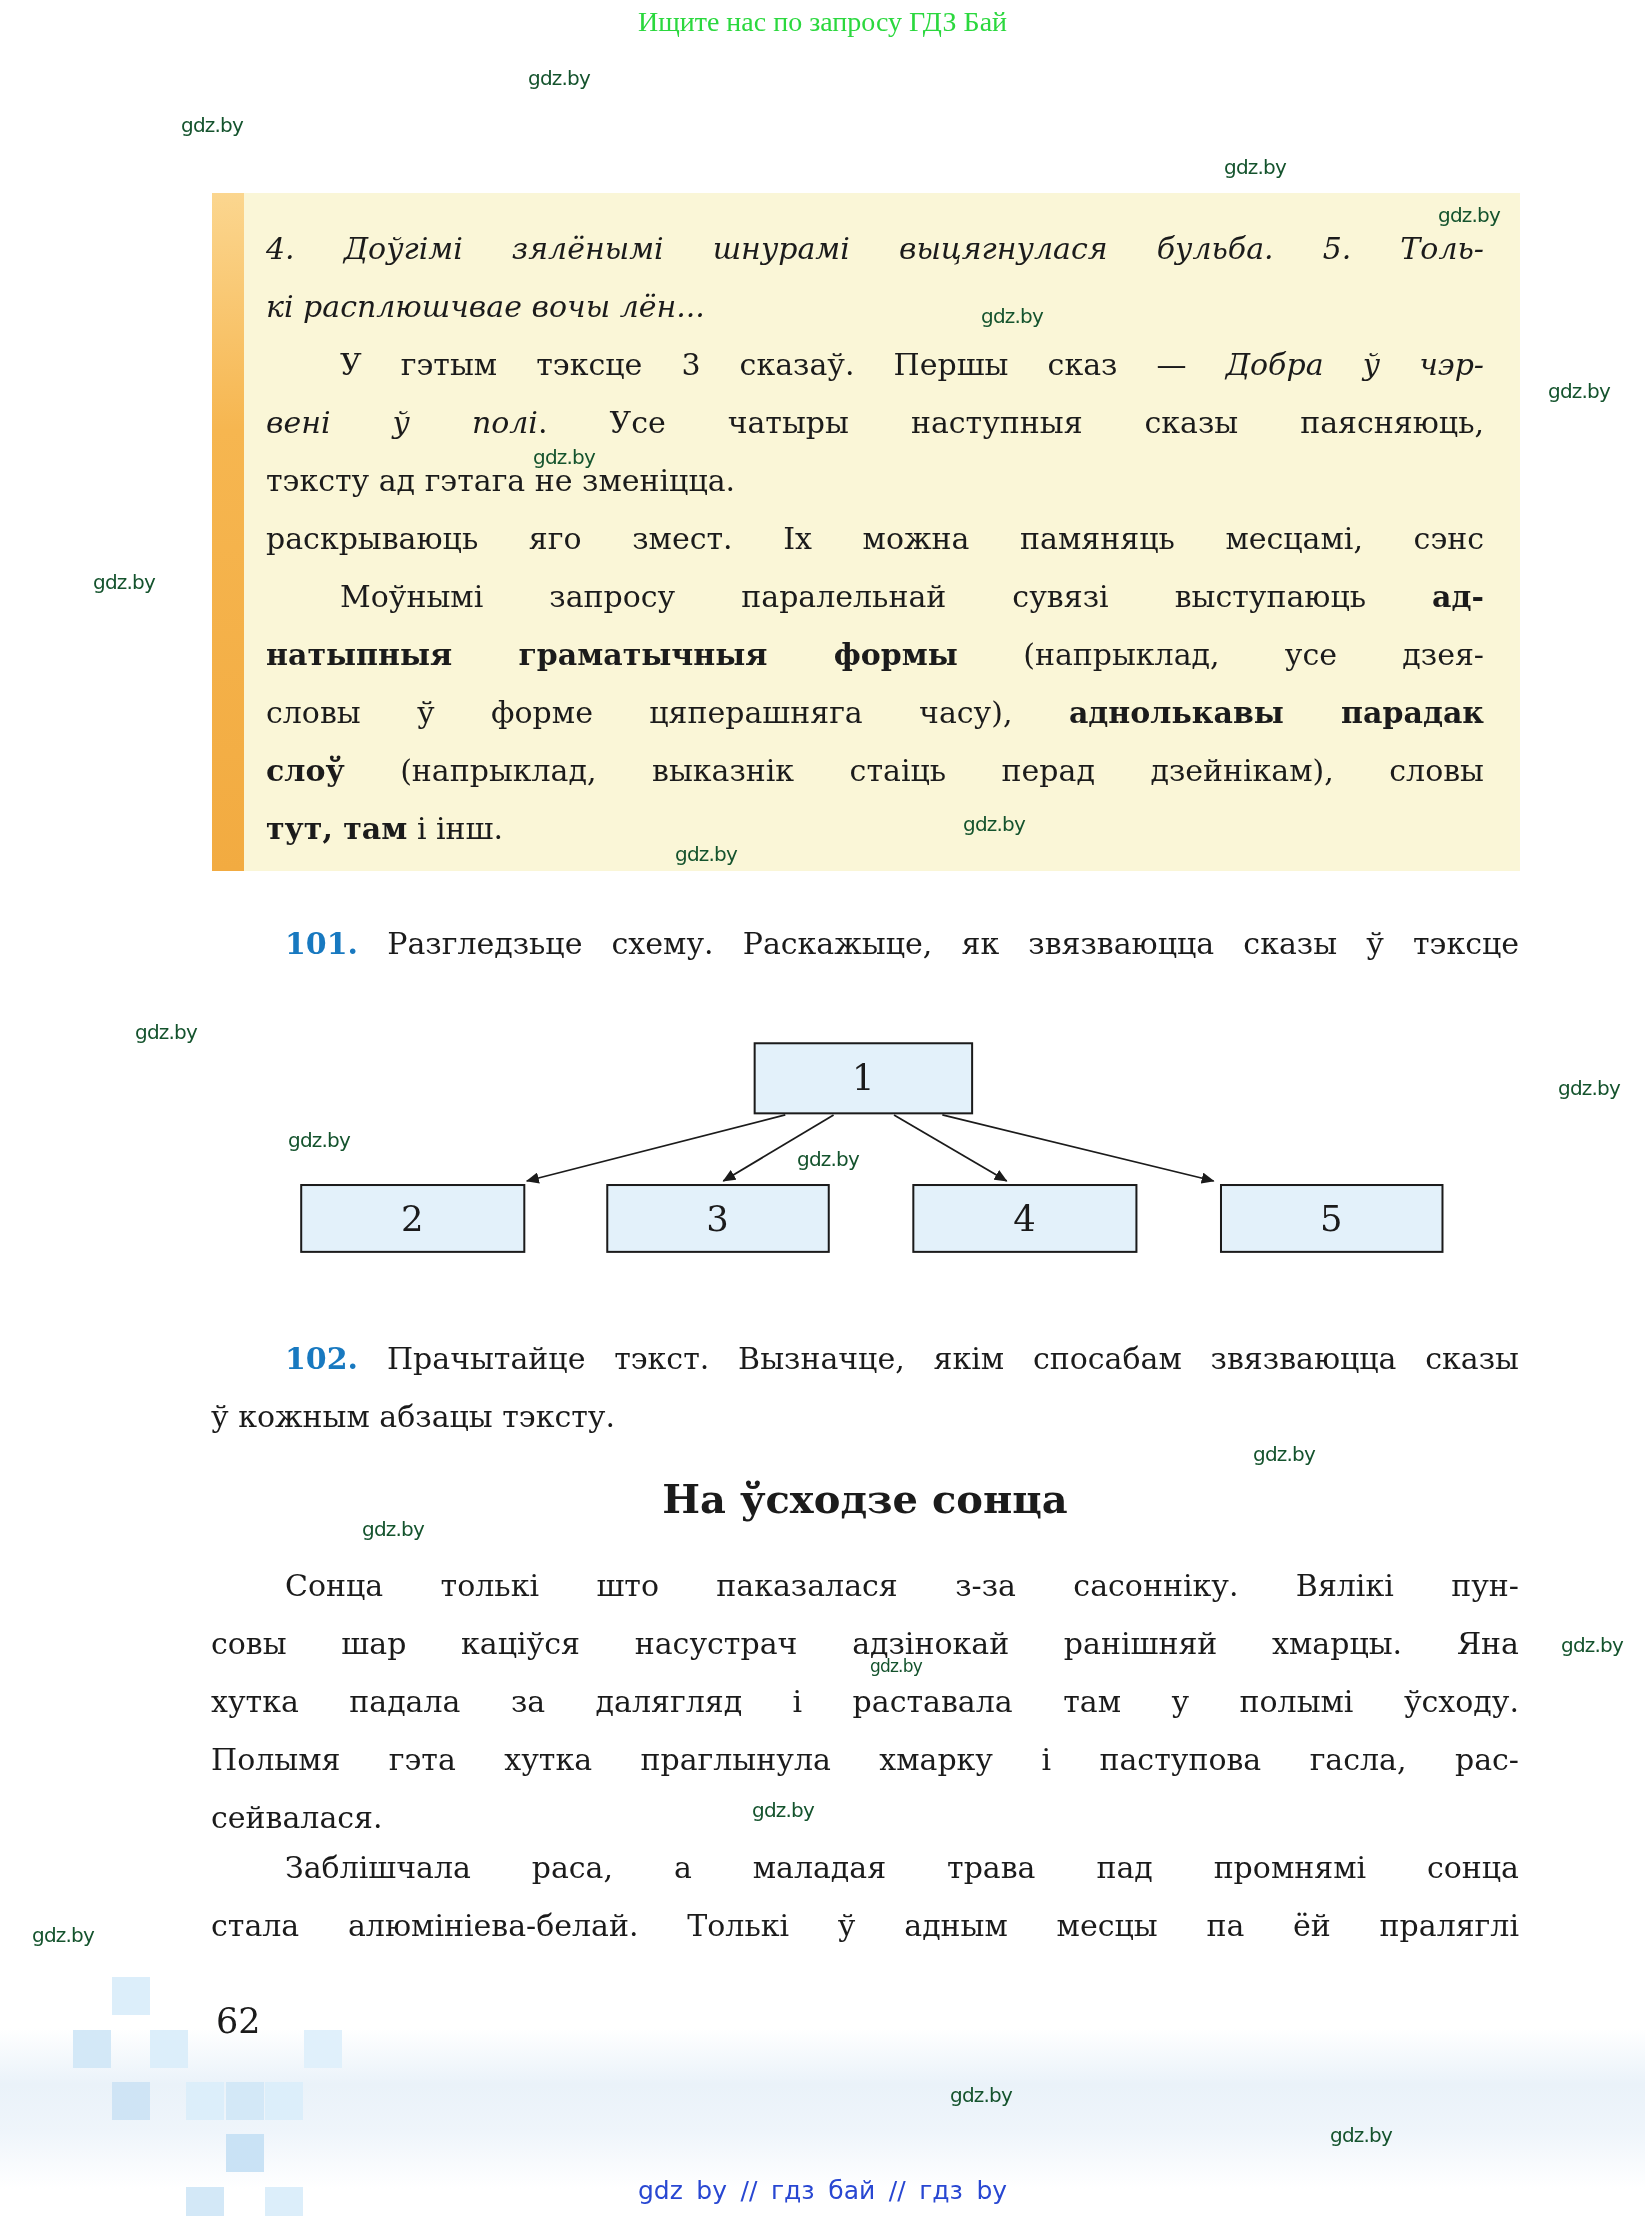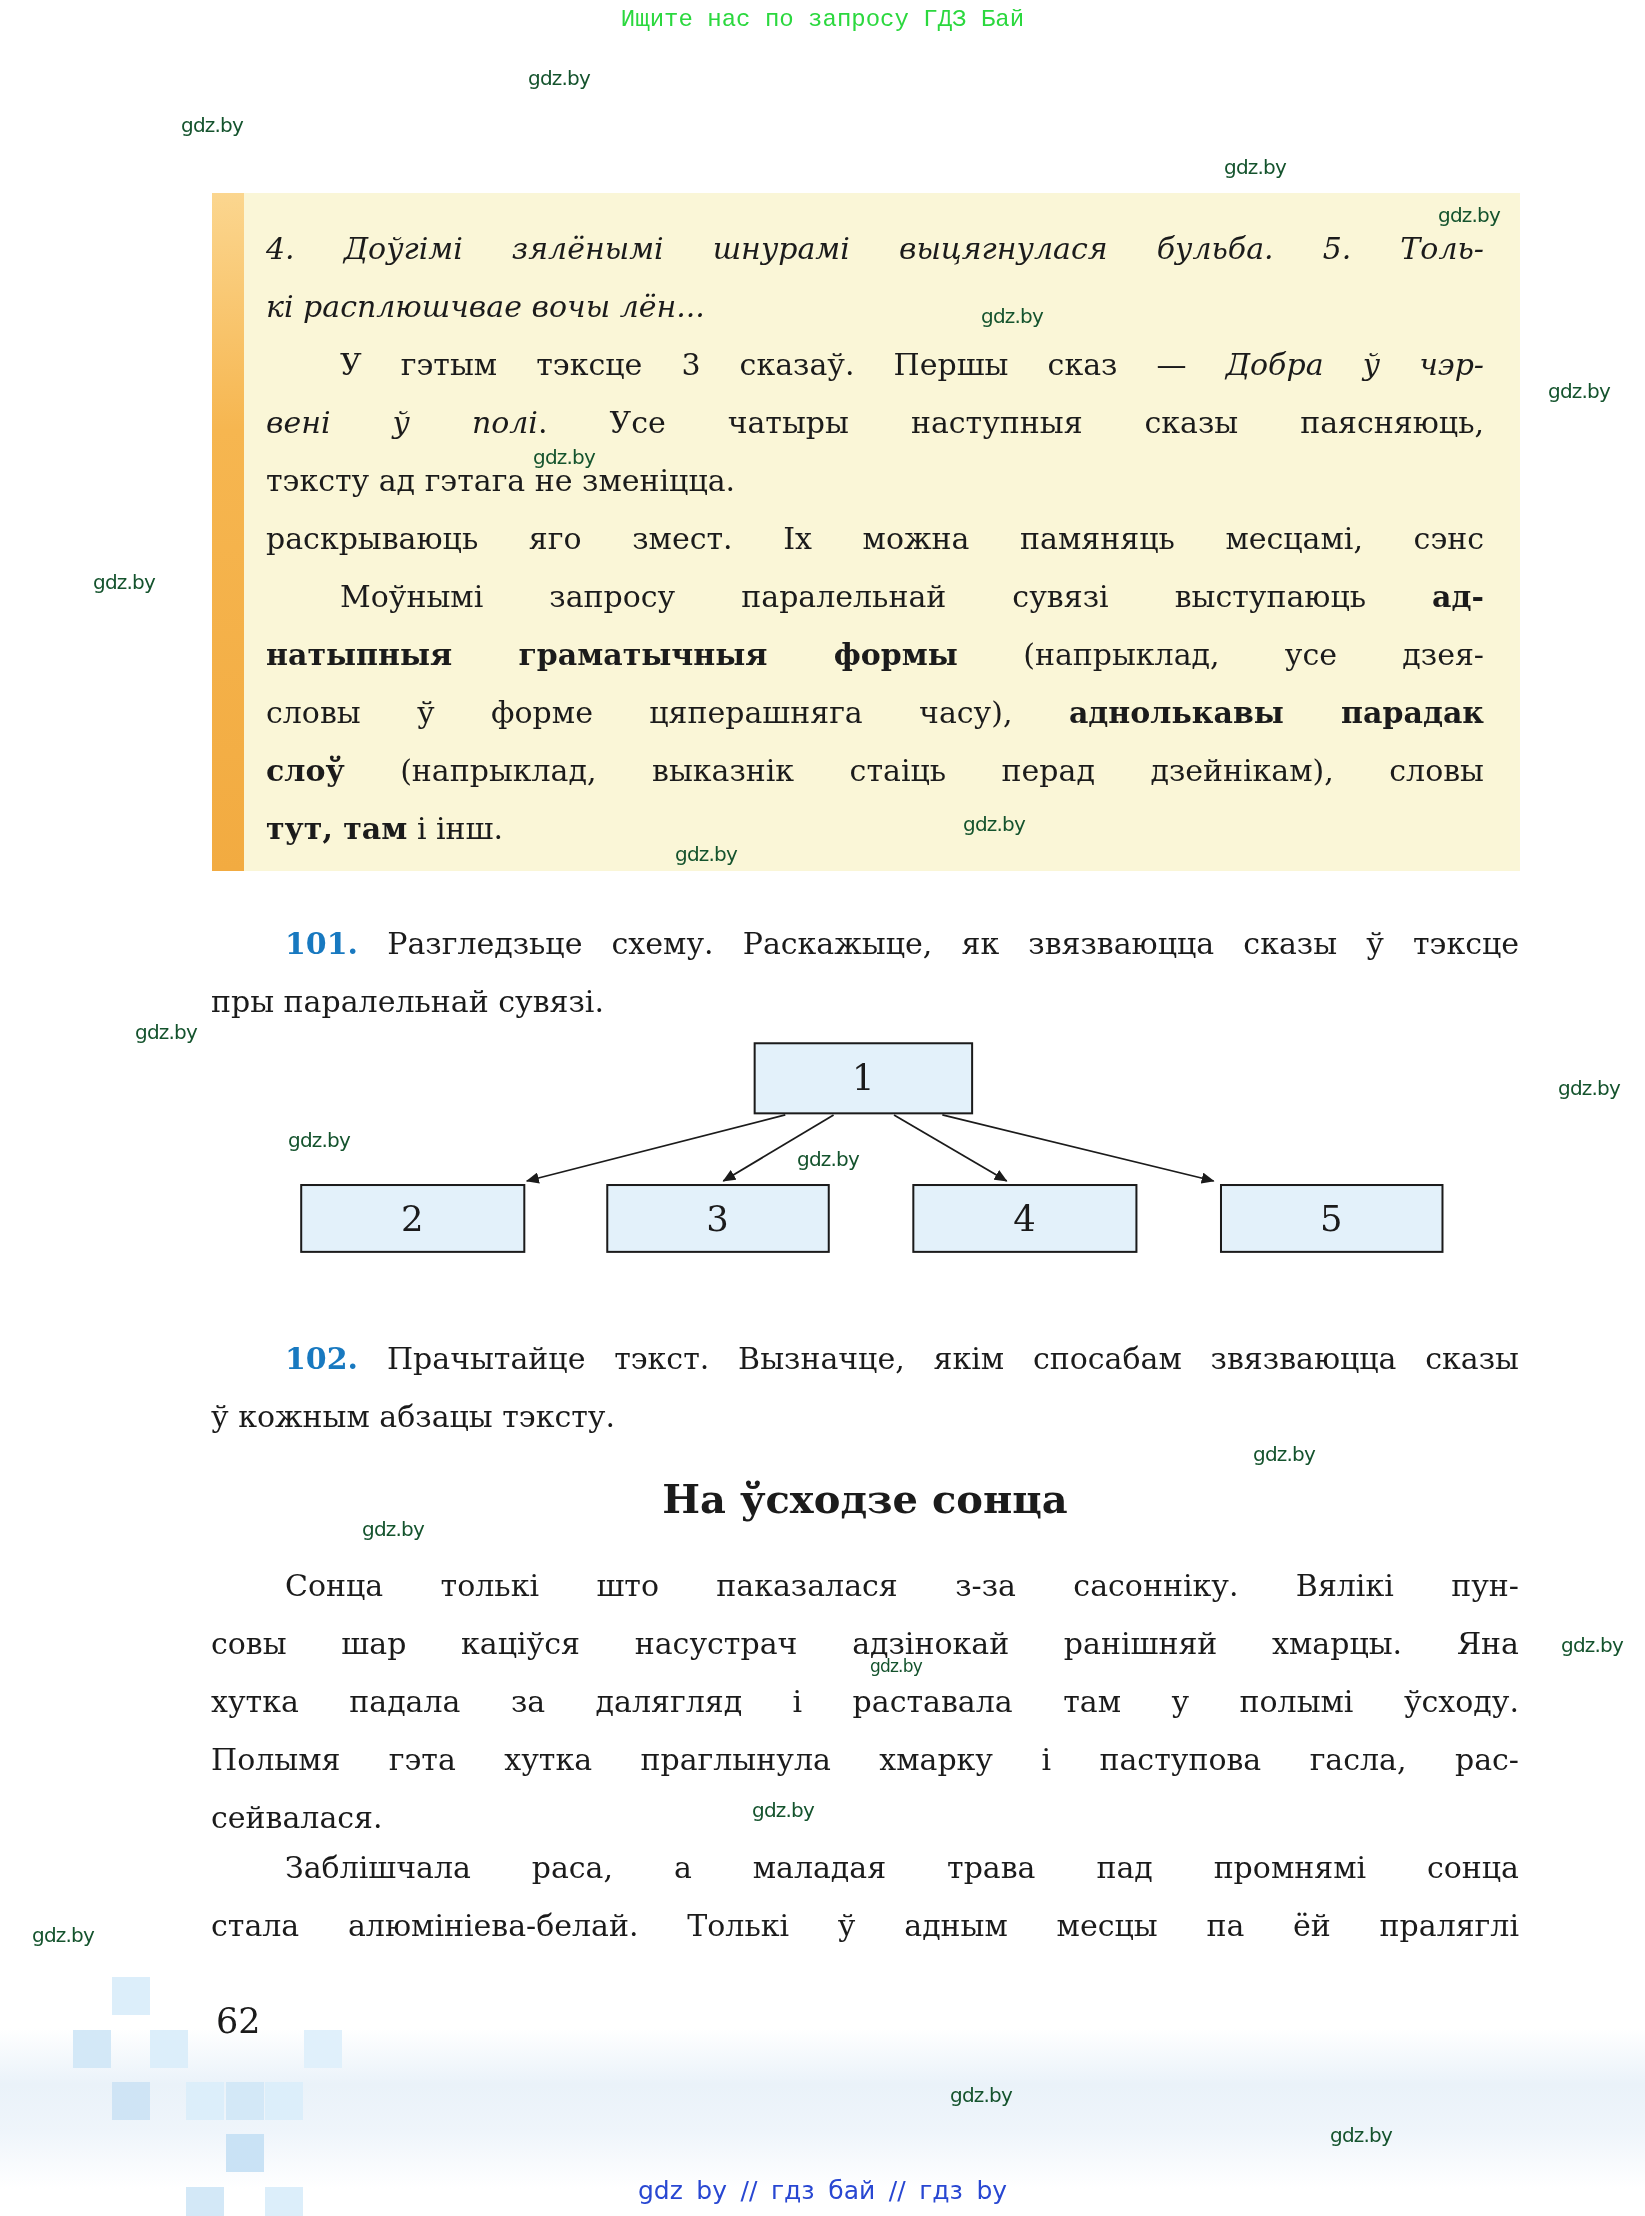--- a/index.html
+++ b/index.html
@@ -1,21 +1,21 @@
 <!DOCTYPE html>
 <html style="font-size:13px"><head>
 <meta charset="utf-8">
 <style>
   html,body{margin:0;padding:0;background:#ffffff;}
   .page{position:relative;width:1645px;height:2216px;background:#ffffff;overflow:hidden;
         font-family:"DejaVu Serif",serif;color:#1b1b1b;}
 
   
   .promo{position:absolute;top:6.4px;left:0;width:100%;text-align:center;
-         font-family:Liberation Mono, monospace;font-size:24px;color:#2bd83e;}
+         font-family:Liberation Serif, serif;font-size:28px;color:#2bd83e;}
 
   
   .wm{position:absolute;font-family:"DejaVu Sans",sans-serif;font-size:20px;color:#14532d;
       white-space:nowrap;letter-spacing:-0.8px;}
   .wm-sm{font-size:17px;}
 
   
   .infobox{position:absolute;left:212px;top:193px;width:1308px;height:678px;background:#faf6d7;}
   .infobox .bar{position:absolute;left:0;top:0;width:32px;height:100%;
                 background:linear-gradient(180deg,#fbd68f 0%,#f6b650 35%,#f2ab41 100%);}
@@ -73,21 +73,20 @@
       <div class="tline j ind"><span>Моўнымі запросу паралельнай сувязі выступаюць </span><span class="bd">ад-</span></div>
       <div class="tline j"><span class="bd">натыпныя граматычныя формы</span><span> (напрыклад, усе дзея-</span></div>
       <div class="tline j"><span>словы ў форме цяперашняга часу), </span><span class="bd">аднолькавы парадак</span></div>
       <div class="tline j"><span class="bd">слоў</span><span> (напрыклад, выказнік стаіць перад дзейнікам), словы</span></div>
       <div class="tline l"><span class="bd">тут, там</span><span> і інш.</span></div>
     </div>
   </div>
 
   <div class="ex101">
     <div class="tline j ind"><span class="num">101.</span><span> Разгледзьце схему. Раскажыце, як звязваюцца сказы ў тэксце</span></div>
-    <div class="tline l">пры паралельнай сувязі.</div>
   </div>
 
   <svg class="diagram" width="1308" height="242" viewBox="0 0 1624 300">
     <defs>
       <marker id="ah" markerWidth="18" markerHeight="14" refX="15" refY="7" orient="auto" markerUnits="userSpaceOnUse">
         <path d="M0,0 L16,7 L0,14 z" fill="#1b1b1b"></path>
       </marker>
     </defs>
     <line x1="713" y1="104" x2="392" y2="186" stroke="#1b1b1b" stroke-width="2.2" marker-end="url(#ah)"></line>
     <line x1="773" y1="104" x2="636" y2="186" stroke="#1b1b1b" stroke-width="2.2" marker-end="url(#ah)"></line>

